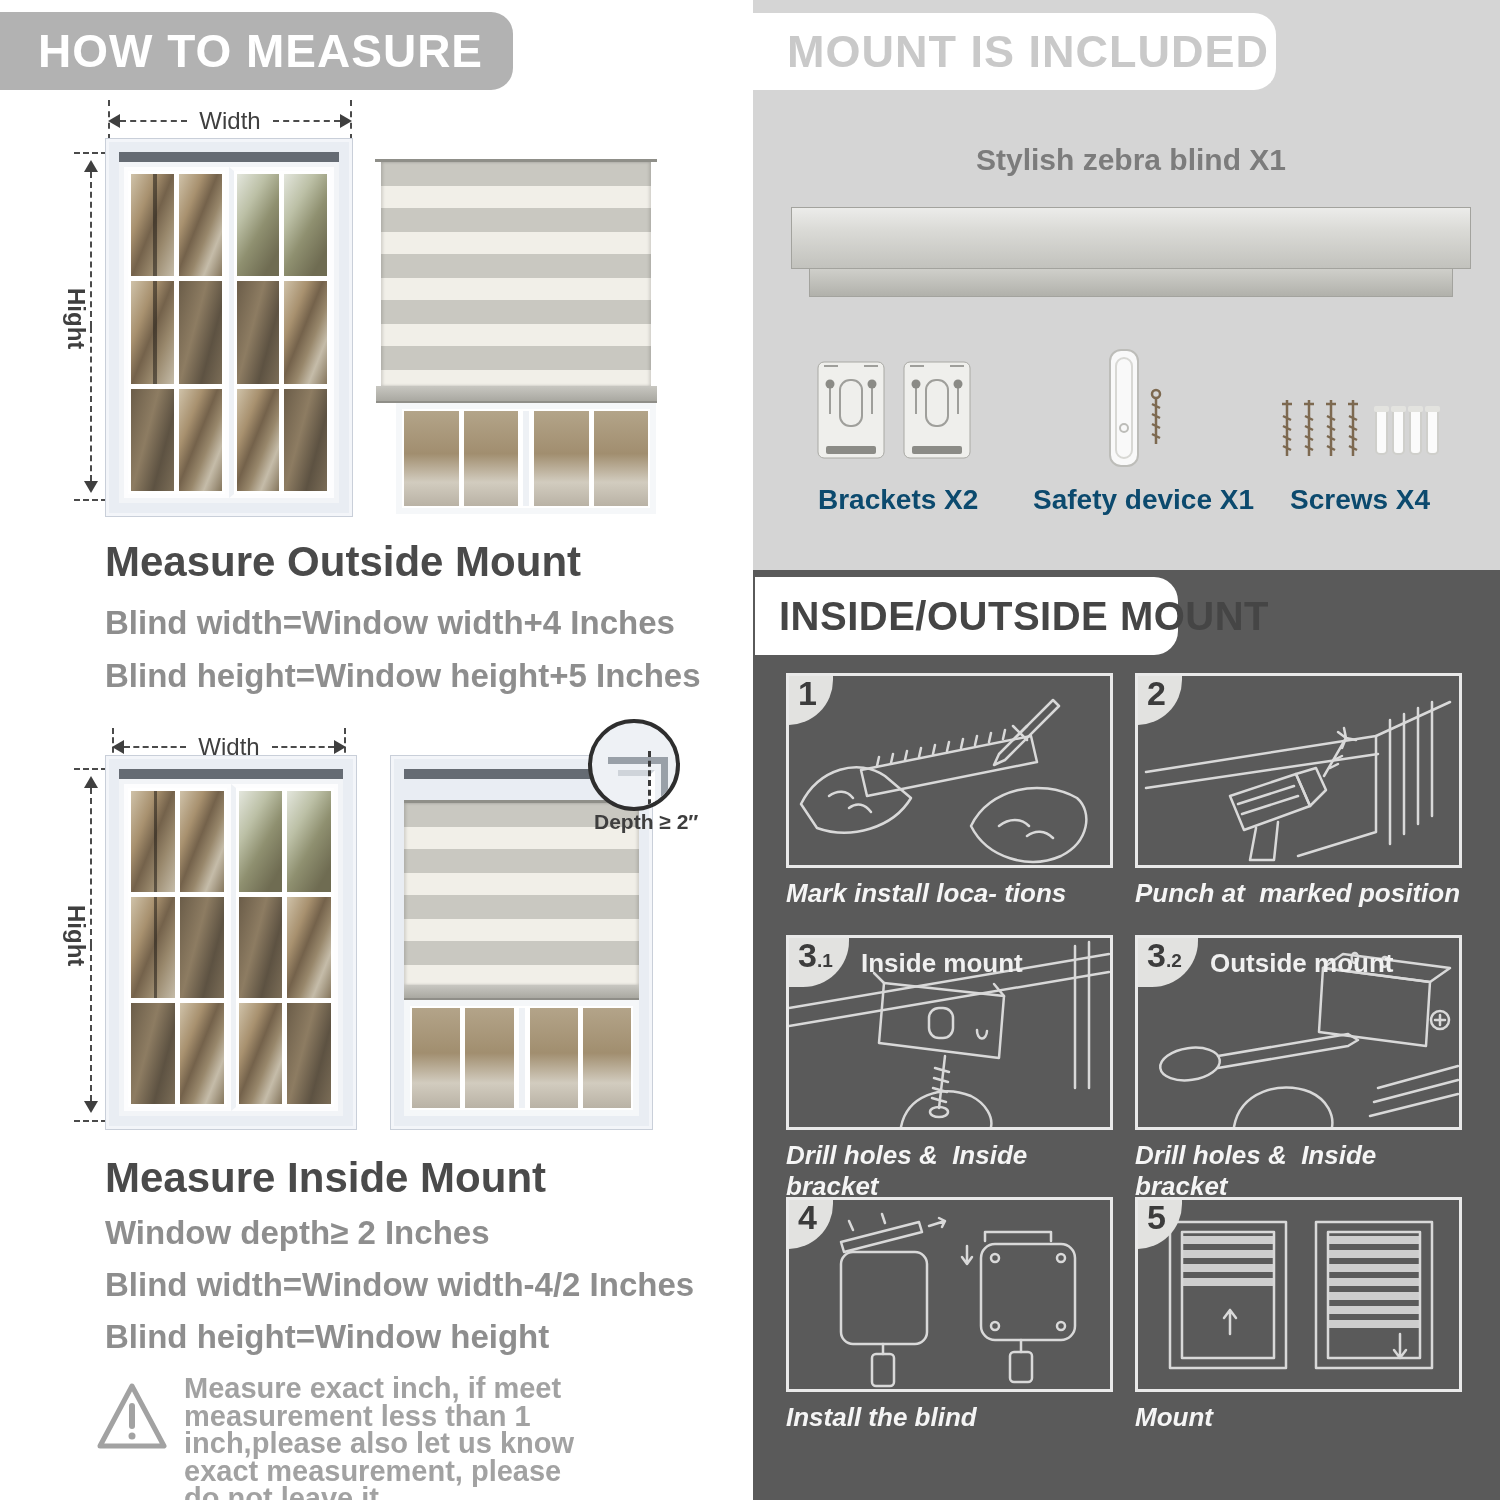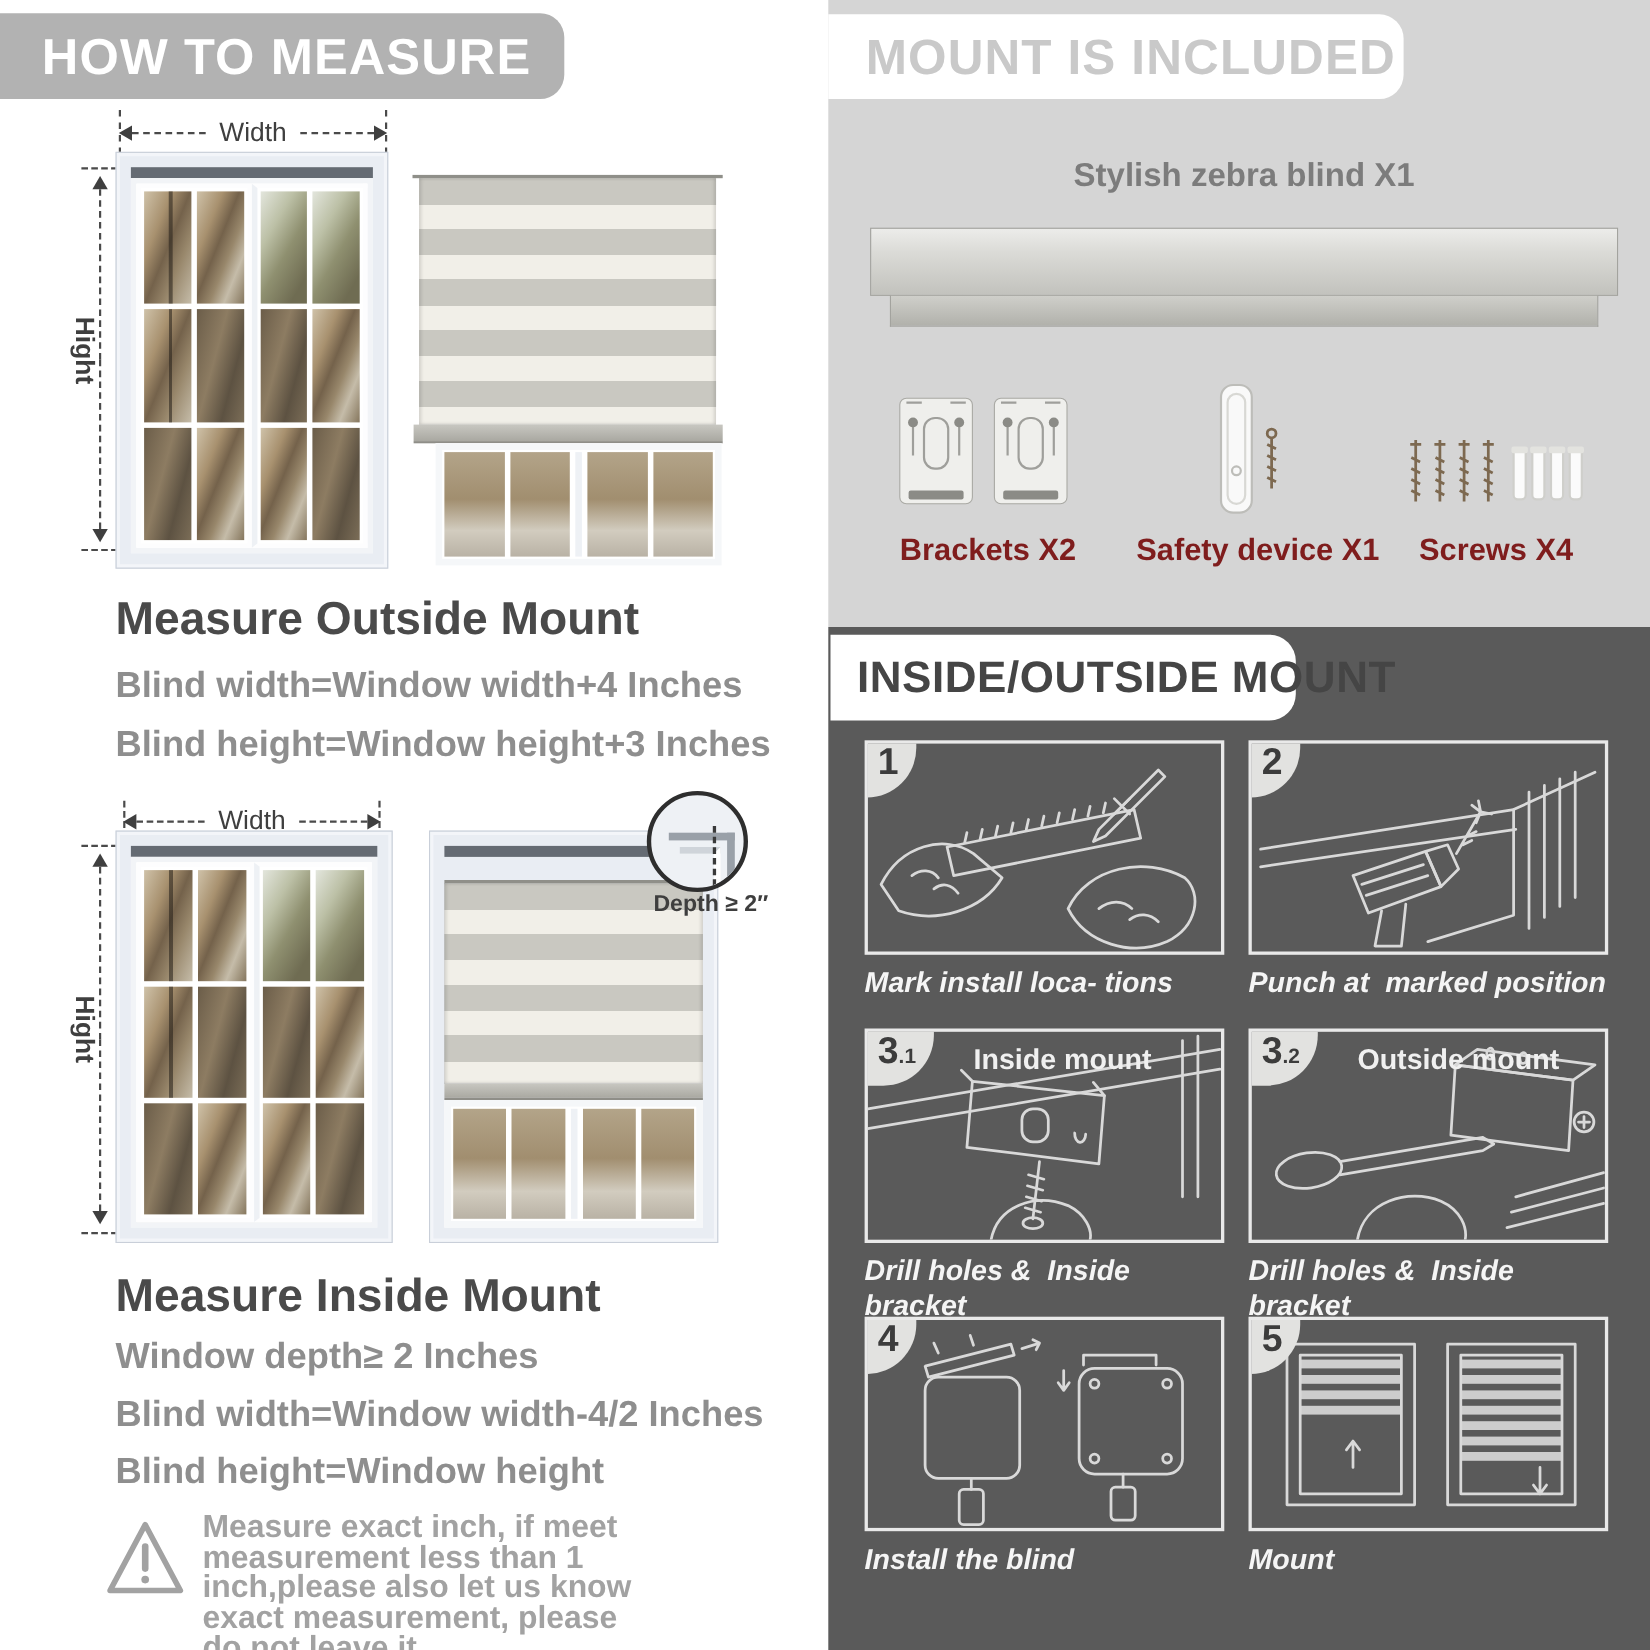--- a/index.html
+++ b/index.html
@@ -64,31 +64,31 @@
   .right-light{left:753px;top:0;width:747px;height:570px;background:#d5d5d5;}
   .right-dark{left:753px;top:570px;width:747px;height:930px;background:#5a5a5a;}
   .incl-banner{left:753px;top:13px;width:523px;height:77px;background:#ffffff;border-radius:0 22px 22px 0;
     display:flex;align-items:center;}
   .incl-banner span{color:#c9c9c9;font-weight:bold;font-size:45px;letter-spacing:1px;padding-left:34px;white-space:nowrap;}
   .blind-label{left:791px;top:143px;width:680px;text-align:center;font-size:30px;font-weight:bold;color:#7c7c7c;}
   .bar-top{left:791px;top:207px;width:680px;height:62px;background:linear-gradient(180deg,#ececea 0%,#dbdbd7 35%,#c2c2bd 100%);
     border:1px solid #a3a39e;box-sizing:border-box;}
   .bar-lip{left:809px;top:269px;width:644px;height:28px;background:linear-gradient(180deg,#cfcfca,#b1b1ab);
     border:1px solid #a3a39e;border-top:none;box-sizing:border-box;}
-  .item-label{font-size:28px;font-weight:bold;color:#7f1d1d;white-space:nowrap;}
+  .item-label{font-size:28px;font-weight:bold;color:#0c4a6e;white-space:nowrap;}
 
   .mount-banner{left:755px;top:577px;width:423px;height:78px;background:#ffffff;border-radius:0 24px 24px 0;
     display:flex;align-items:center;}
   .mount-banner span{color:#454545;font-weight:bold;font-size:40px;letter-spacing:.5px;padding-left:24px;white-space:nowrap;}
 
   .step{width:327px;height:195px;background:#5a5a5a;border:3px solid #e9e9e9;box-sizing:border-box;overflow:hidden;}
   .badge{position:absolute;top:-1px;left:-1px;background:#e2e2e0;color:#3c3c3c;font-weight:bold;font-size:34px;
     padding:1px 16px 9px 10px;border-radius:0 0 46px 0;line-height:34px;}
   .badge .sub{font-size:19px;font-weight:bold;}
-  .step-title{position:absolute;left:72px;top:10px;color:#f0f0f0;font-weight:bold;font-size:26px;white-space:nowrap;margin-left:24px;}
+  .step-title{position:absolute;left:72px;top:10px;color:#f0f0f0;font-weight:bold;font-size:26px;white-space:nowrap;}
   .caption{width:340px;color:#f5f5f5;font-weight:bold;font-size:26px;white-space:pre-wrap;font-style:italic;}
   .step svg{position:absolute;left:0;top:0;}
   .lineart{stroke:#d9d9d9;stroke-width:2.5;fill:none;stroke-linecap:round;stroke-linejoin:round;}
 </style>
 </head>
 <body>
 
 <div class="abs how-banner">
   <span>HOW TO MEASURE</span>
 </div>
@@ -141,21 +141,21 @@
 <div class="abs under-window" style="left:396px;top:403px;width:260px;height:111px;">
   <div class="pane street"></div>
   <div class="pane street"></div>
   <div class="udiv"></div>
   <div class="pane street"></div>
   <div class="pane street"></div>
 </div>
 
 <div class="abs h-title" style="left:105px;top:538px;">Measure Outside Mount</div>
 <div class="abs h-line" style="left:105px;top:604px;">Blind width=Window width+4 Inches</div>
-<div class="abs h-line" style="left:105px;top:657px;">Blind height=Window height+3 Inches</div>
+<div class="abs h-line" style="left:105px;top:657px;">Blind height=Window height+5 Inches</div>
 
 <div class="abs vguide" style="left:112px;top:728px;height:34px;"></div>
 <div class="abs vguide" style="left:344px;top:728px;height:34px;"></div>
 <div class="abs warrow" style="left:112px;top:733px;width:234px;">
   <span class="ah left"></span>
   <span class="dash"></span>
   <span class="wlabel">Width</span>
   <span class="dash"></span>
   <span class="ah right"></span>
 </div>

